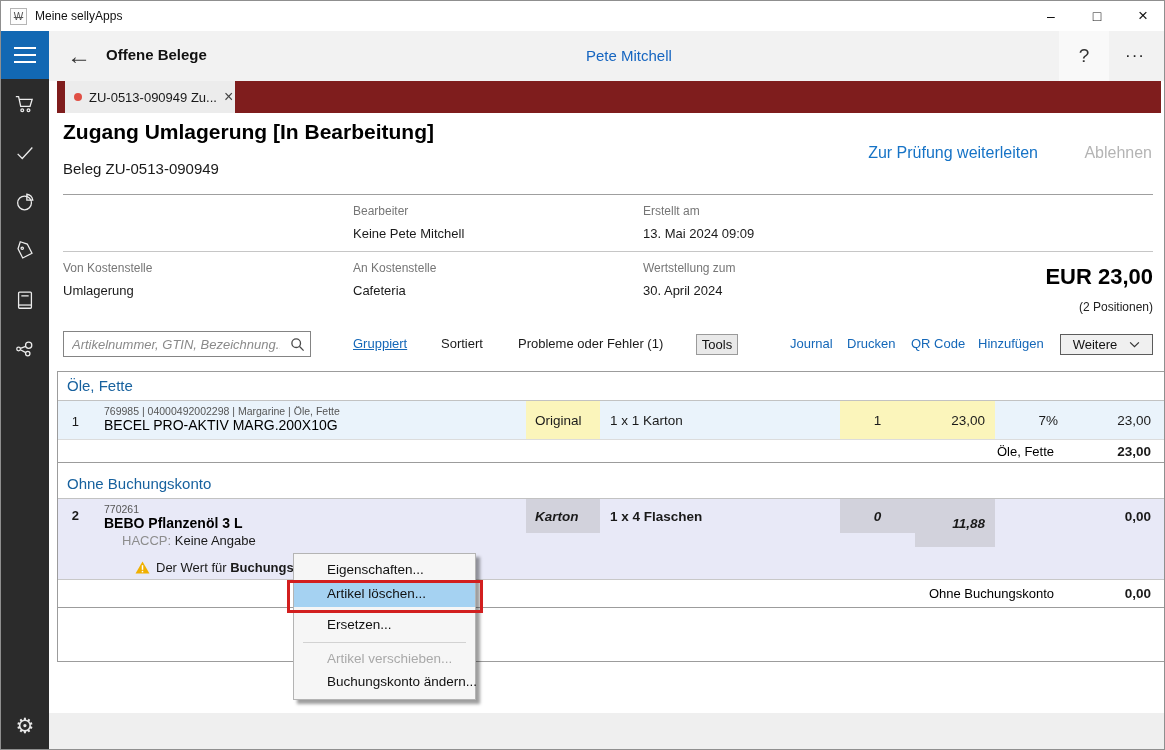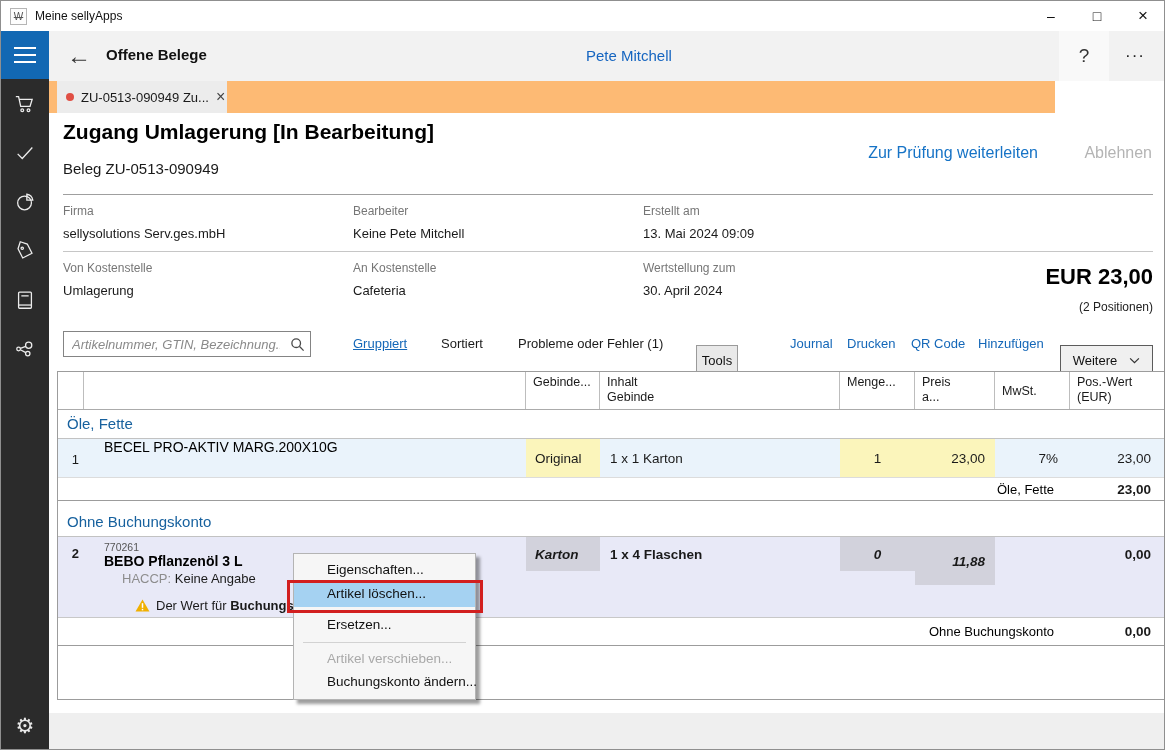--- a/index.html
+++ b/index.html
@@ -23,21 +23,21 @@
   .side-icon svg { width:22px; height:22px; stroke:#ececec; fill:none; stroke-width:1.4; }
   .gear { position:absolute; bottom:6px; left:0; width:48px; height:38px; display:flex; align-items:center; justify-content:center; color:#e8e8e8; font-size:21px; }
   
   .appbar { position:absolute; left:48px; top:30px; width:1117px; height:50px; background:#f2f2f2; }
   .back-arrow { position:absolute; left:14px; top:10px; width:32px; height:30px; font-size:24px; color:#333; display:flex; align-items:center; justify-content:center; }
   .appbar-title { position:absolute; left:57px; top:15px; font-size:15px; font-weight:bold; color:#111; }
   .appbar-user { position:absolute; left:537px; top:16px; font-size:15px; color:#1565c0; }
   .help-tile { position:absolute; right:57px; top:0; width:50px; height:50px; background:#f9f9f9; display:flex; align-items:center; justify-content:center; font-size:19px; color:#333; }
   .more-tile { position:absolute; right:8px; top:0; width:46px; height:50px; display:flex; align-items:center; justify-content:center; font-size:17px; color:#222; letter-spacing:1px; }
   
-  .tabbar { position:absolute; left:48px; top:80px; width:1006px; height:32px; background:#fdba74; }
+  .tabbar { position:absolute; left:56px; top:80px; width:1104px; height:32px; background:#7f1d1d; }
   .tab { position:absolute; left:8px; top:0; width:170px; height:32px; background:#ececec; display:flex; align-items:center; padding:0 9px; gap:7px; }
   .tab-dot { width:8px; height:8px; border-radius:50%; background:#e04f44; flex:none; }
   .tab-label { font-size:13px; color:#1a1a1a; white-space:nowrap; }
   .tab-close { margin-left:auto; font-size:16px; color:#444; }
   
   .content { position:absolute; left:48px; top:112px; width:1117px; height:638px; background:#fff; }
   .doc-title { position:absolute; left:14px; top:7px; font-size:21px; font-weight:bold; color:#000; }
   .doc-subtitle { position:absolute; left:14px; top:47px; font-size:15px; color:#1a1a1a; }
   .action-forward { position:absolute; right:128px; top:31px; font-size:16px; color:#1673c6; }
   .action-reject { position:absolute; right:14px; top:31px; font-size:16px; color:#b4b4b4; }
@@ -49,21 +49,21 @@
   .total-amount { position:absolute; right:13px; top:151px; font-size:22px; font-weight:bold; color:#000; }
   .total-positions { position:absolute; right:13px; top:187px; font-size:12px; color:#222; }
   
   .toolbar { position:absolute; left:0; top:218px; width:1117px; height:28px; }
   .search-box { position:absolute; left:14px; top:0; width:248px; height:26px; border:1px solid #848484; background:#fff; display:flex; align-items:center; }
   .search-box input { flex:1; border:none; outline:none; font-family:inherit; font-style:italic; font-size:13px; color:#555; padding:0 4px 0 8px; background:transparent; width:200px; }
   .search-box input::placeholder { color:#8a8a8a; font-style:italic; }
   .search-icon { width:26px; display:flex; align-items:center; justify-content:center; }
   .tb-link { position:absolute; top:5px; font-size:13px; white-space:nowrap; }
   .blue-link { color:#1467b8; }
-  .tb-btn { position:absolute; top:14px; height:30px; background:#e9e9e9; border:1px solid #9a9a9a; font-size:13px; color:#111; display:flex; align-items:center; justify-content:center; }
+  .tb-btn { position:absolute; top:3px; height:21px; background:#e9e9e9; border:1px solid #9a9a9a; font-size:13px; color:#111; display:flex; align-items:center; justify-content:center; }
   .tools-btn { left:647px; width:42px; }
   .weitere-btn { left:1011px; width:93px; border:1px solid #5c5c5c; background:#f0f0f0; gap:12px; }
   
   .table { position:absolute; left:8px; top:258px; width:1108px; border:1px solid #9c9c9c; background:#fff; }
   .trow { display:flex; width:100%; }
   .c-num { width:26px; flex:none; }
   .c-desc { width:442px; flex:none; }
   .c-geb { width:74px; flex:none; }
   .c-inh { width:240px; flex:none; }
   .c-men { width:75px; flex:none; }
@@ -182,24 +182,20 @@
   </div>
 </div>
 
 <div class="content">
   <div class="doc-title">Zugang Umlagerung [In Bearbeitung]</div>
   <div class="action-forward">Zur Prüfung weiterleiten</div>
   <div class="action-reject">Ablehnen</div>
   <div class="doc-subtitle">Beleg ZU-0513-090949</div>
   <div class="divider1"></div>
 
-  <div class="field" style="left:14px; top:91px;">
-    <div class="f-label">Firma</div>
-    <div class="f-value">sellysolutions Serv.ges.mbH</div>
-  </div>
   <div class="field" style="left:304px; top:91px;">
     <div class="f-label">Bearbeiter</div>
     <div class="f-value">Keine Pete Mitchell</div>
   </div>
   <div class="field" style="left:594px; top:91px;">
     <div class="f-label">Erstellt am</div>
     <div class="f-value">13. Mai 2024 09:09</div>
   </div>
 
   <div class="divider2"></div>
@@ -240,36 +236,27 @@
     <span class="tb-link blue-link" style="left:929px;">Hinzufügen</span>
     <div class="tb-btn weitere-btn">
       <span>Weitere</span>
       <svg width="11" height="7" viewBox="0 0 12 8" fill="none" stroke="#333" stroke-width="1.4">
           <path d="M1 1.5l5 5 5-5"></path>
         </svg>
     </div>
   </div>
 
   <div class="table">
-    <div class="trow thead">
-      <div class="c-num"></div>
-      <div class="c-desc"></div>
-      <div class="c-geb">Gebinde...</div>
-      <div class="c-inh"><span>Inhalt</span><br><span>Gebinde</span></div>
-      <div class="c-men">Menge...</div>
-      <div class="c-pre"><span>Preis</span><br><span>a...</span></div>
-      <div class="c-mwst" style="padding-top:12px;">MwSt.</div>
-      <div class="c-wert"><span>Pos.-Wert</span><br><span>(EUR)</span></div>
-    </div>
 
     <div class="group-h">Öle, Fette</div>
 
     <div class="trow row1">
       <div class="c-num num-cell">1</div>
       <div class="c-desc" style="padding-left:0;">
+        <div class="meta-line" style="padding-left:20px;">769985 | 04000492002298 | Margarine | Öle, Fette</div>
         <div class="name-line" style="padding-left:20px;">BECEL PRO-AKTIV MARG.200X10G</div>
       </div>
       <div class="c-geb yellow cell-mid" style="padding-left:9px;">Original</div>
       <div class="c-inh cell-mid" style="padding-left:10px;">1 x 1 Karton</div>
       <div class="c-men yellow cell-mid" style="justify-content:center;">1</div>
       <div class="c-pre yellow cell-mid" style="justify-content:flex-end; padding-right:10px;">23,00</div>
       <div class="c-mwst cell-mid" style="justify-content:flex-end; padding-right:12px;">7%</div>
       <div class="c-wert cell-mid" style="justify-content:flex-end; padding-right:15px;">23,00</div>
     </div>
 

